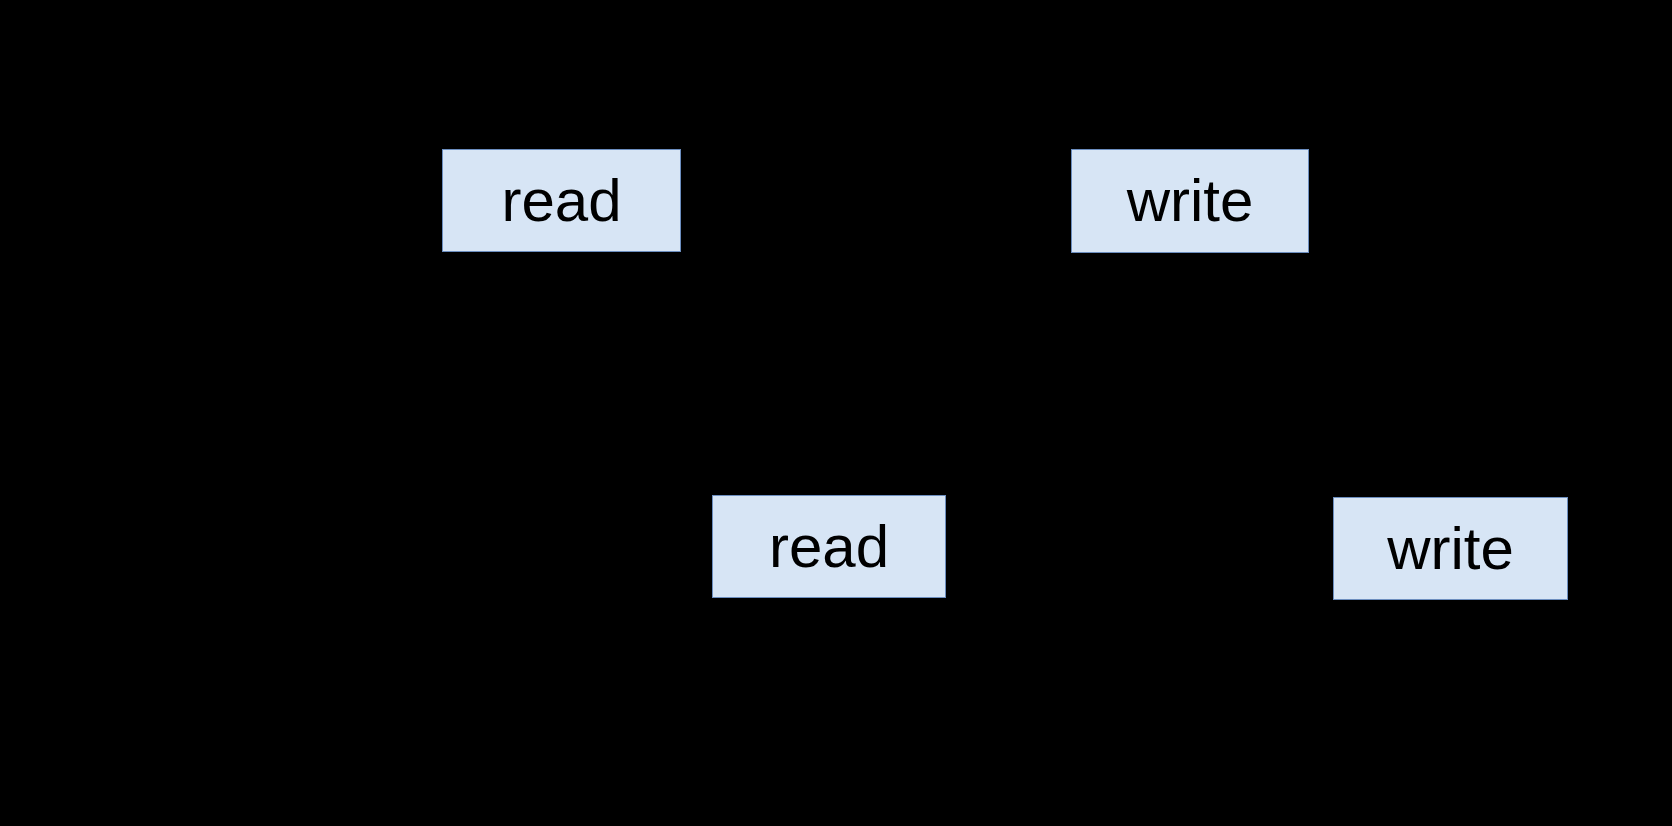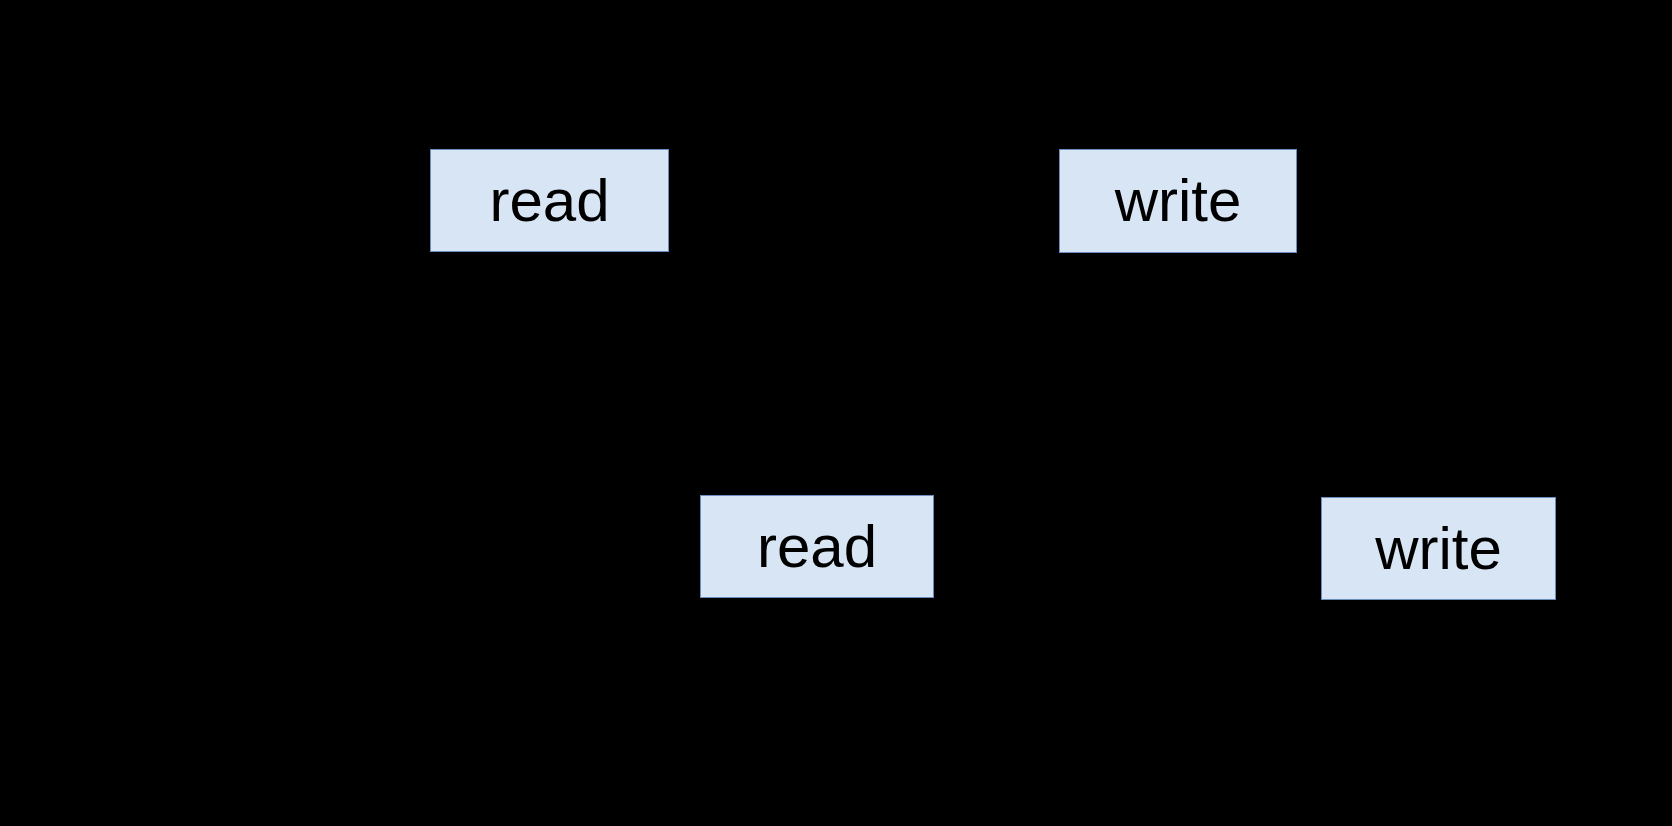--- a/index.html
+++ b/index.html
@@ -16,20 +16,21 @@
     font-family: "Liberation Sans", sans-serif;
   }
   .node {
     position: absolute;
     box-sizing: border-box;
     background: var(--node-fill, #d7e5f5);
     border: 1px solid var(--node-border, #6c8ebf);
     display: flex;
     align-items: center;
     justify-content: center;
+    margin-left: 12px;
   }
   .node .label {
     font-size: 60px;
     line-height: 1;
     color: var(--node-text, #000000);
     white-space: nowrap;
   }
   
   #node-read-1  { left: 430px;  top: 149px; width: 239px; height: 103px; }
   #node-write-1 { left: 1059px; top: 149px; width: 238px; height: 104px; }

